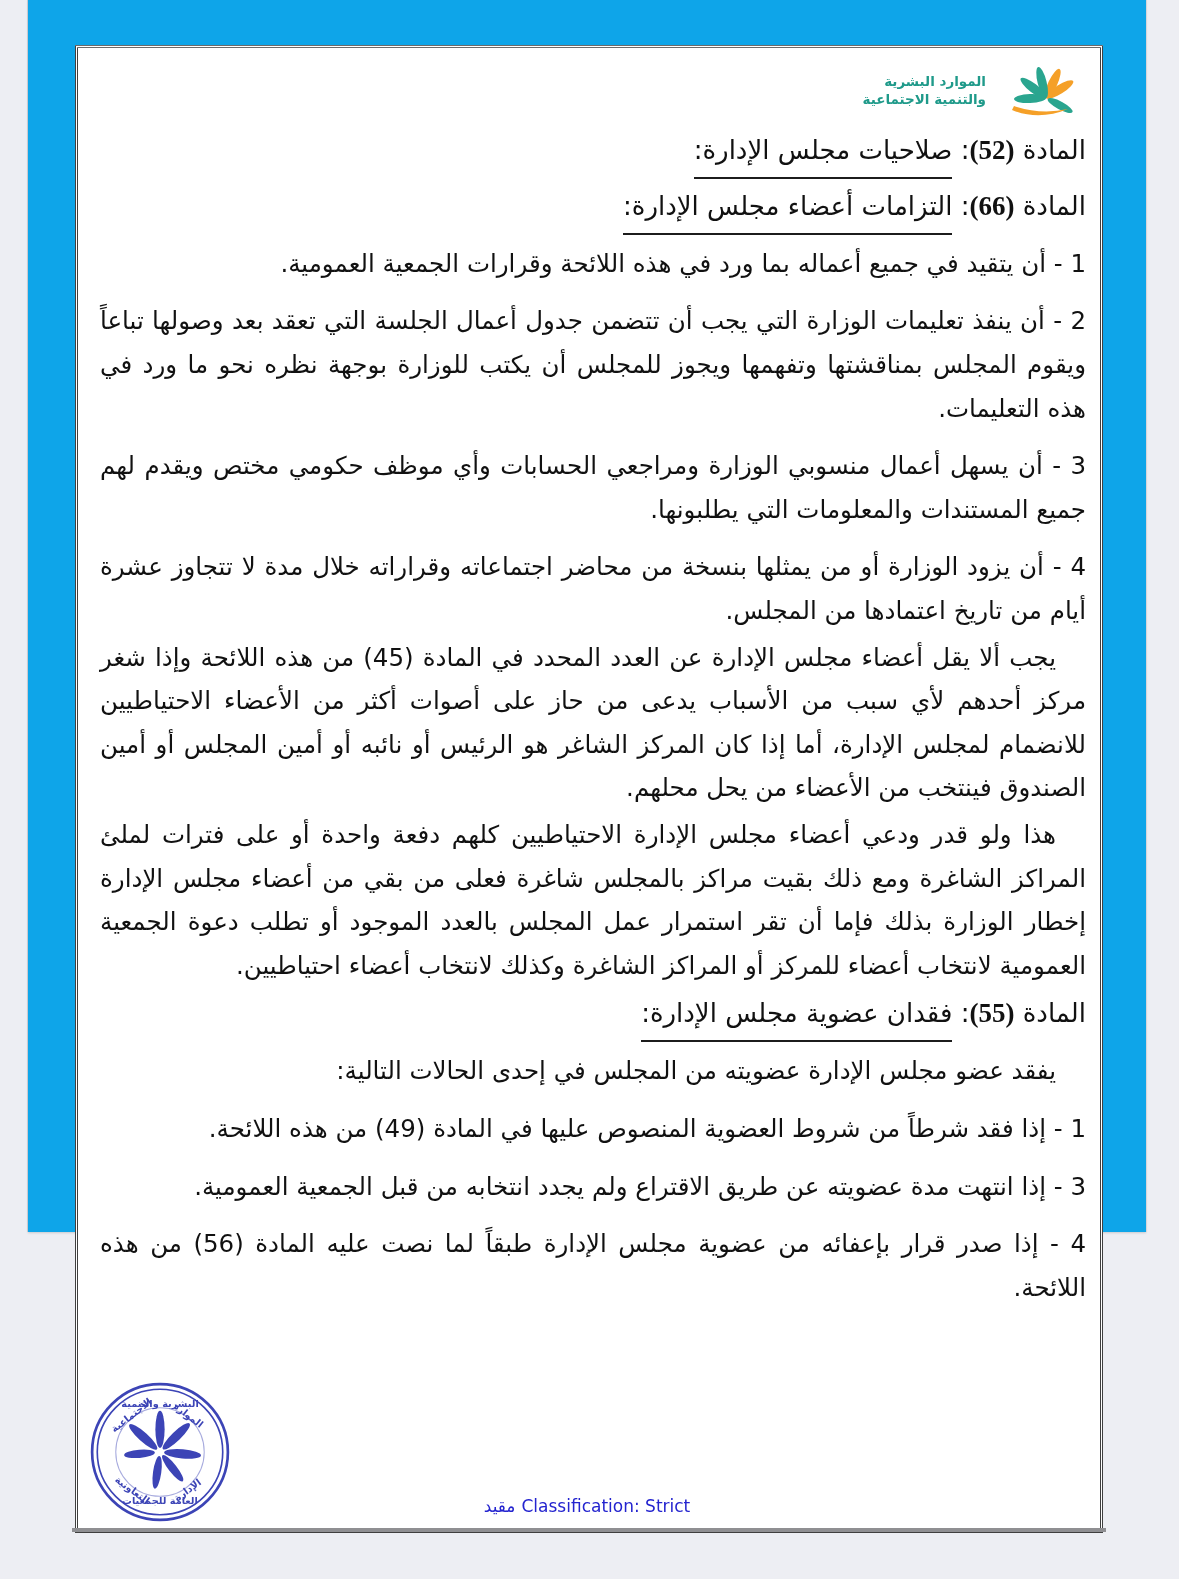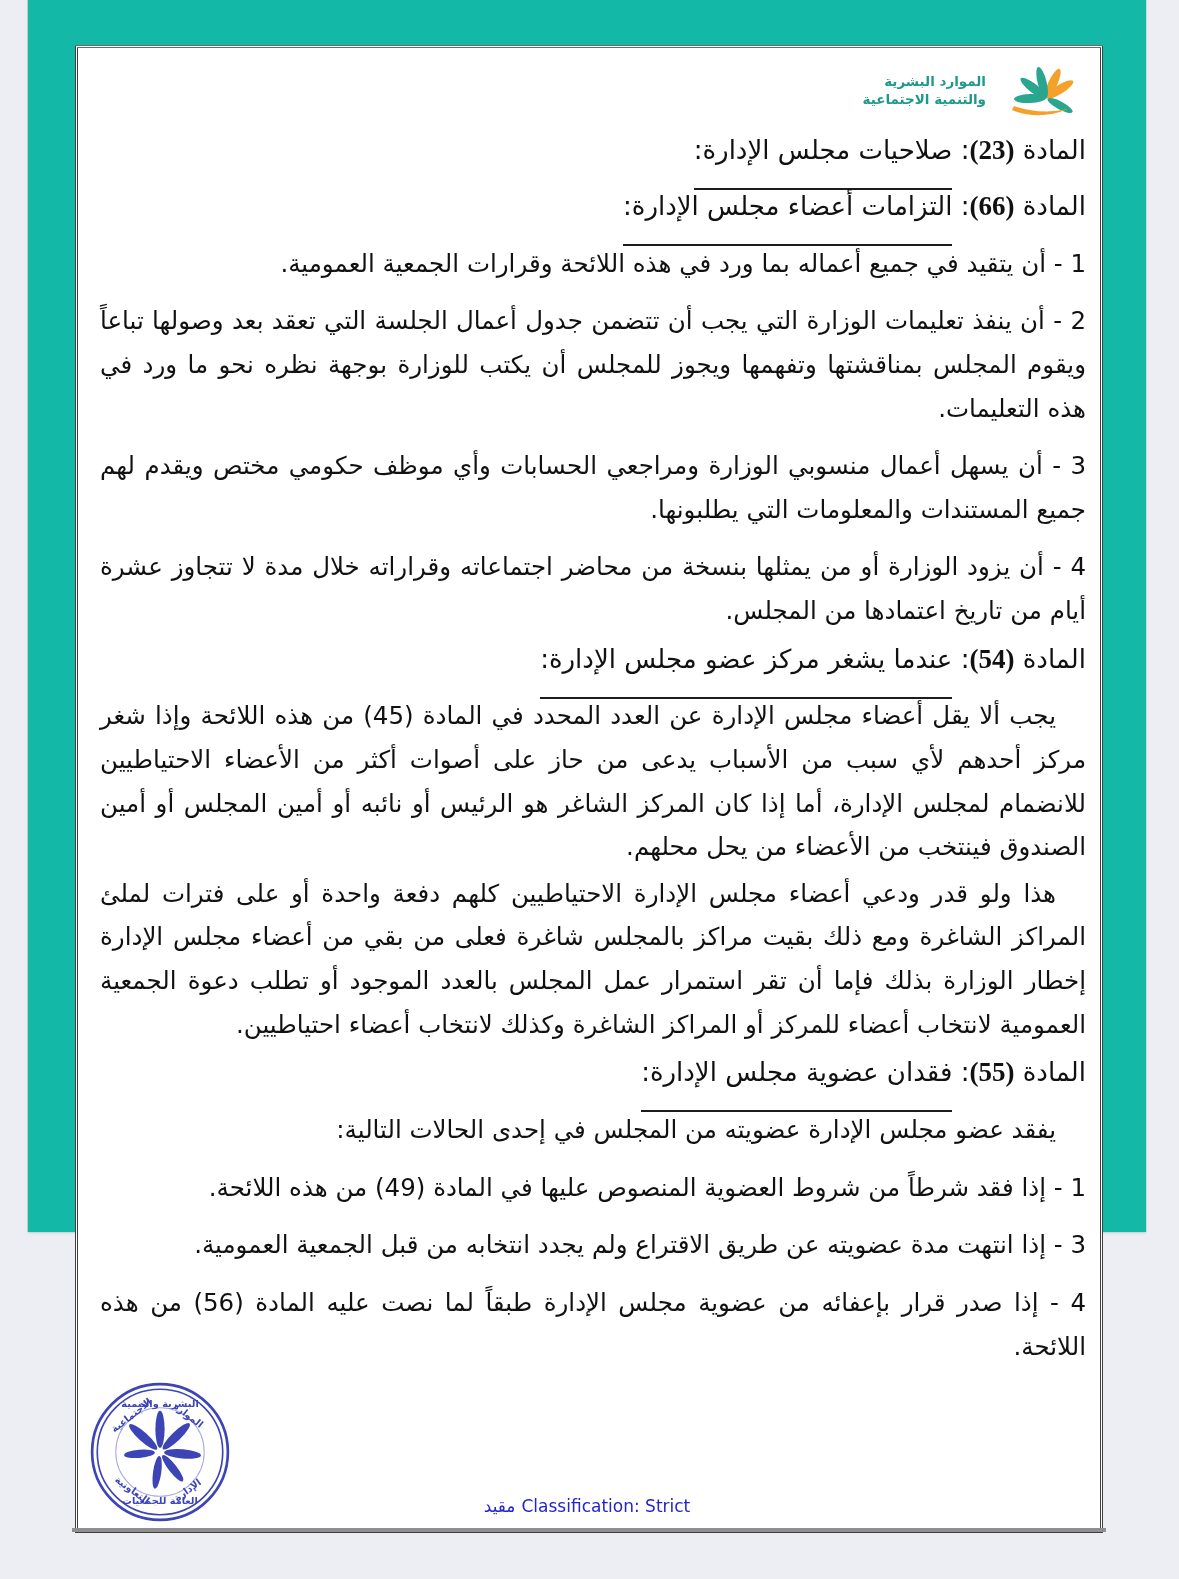--- a/index.html
+++ b/index.html
@@ -5,21 +5,21 @@
   html,body{margin:0;padding:0;}
   body{
     width:1179px;height:1579px;
     background:#edeef3;
     font-family:"DejaVu Sans",sans-serif;
     overflow:hidden;position:relative;
   }
   .viewport{position:absolute;inset:0;}
   .page{
     position:absolute;left:28px;top:0;width:1118px;height:1232px;
-    background:#14b8a6;
+    background:#0ea5e9;
     box-shadow:-1px 0 0 #c9c9ce, 1px 0 0 #d6d6da, 0 1px 2px #c9c9ce;
   }
   .frame{
     position:absolute;left:47px;top:45px;width:1028px;height:1488px;
     border:3px double #3f3f3f;
     border-top-color:#6b6b6b;
     box-sizing:border-box;
     background:#fff;
   }
   .bottom-line{
@@ -47,21 +47,21 @@
     font-size:26px;line-height:1.55;
     text-align:right;
     margin:6px 0 14px;
   }
   .h-num{
     font-family:"Liberation Serif","DejaVu Serif",serif;
     font-weight:bold;font-size:27px;
   }
   .h-title{
     border-bottom:2.5px solid #1c1c1c;
-    padding-bottom:23px;
+    padding-bottom:12px;
   }
   
   .para,.item,.lead{
     font-size:24.5px;
     line-height:1.78;
     margin:0 0 3px;
   }
   .para{text-align:justify;}
   .item{text-align:justify;margin-top:14px;}
   .lead{text-align:right;}
@@ -109,37 +109,33 @@
               <path d="M18,50 Q45,61 74,49 Q47,55 20,46 Z" fill="#f5a028"></path>
             </g>
           </svg>
           <div class="logo-text">
             <div>الموارد البشرية</div>
             <div>والتنمية الاجتماعية</div>
           </div>
         </div>
 
         <div class="heading">
-          <span class="h-label"><span>المادة</span> <span class="h-num">(23)</span><span>:</span></span>
+          <span class="h-label"><span>المادة</span> <span class="h-num">(52)</span><span>:</span></span>
           <span class="h-title">صلاحيات مجلس الإدارة:</span>
         </div>
 
         <div class="heading">
           <span class="h-label"><span>المادة</span> <span class="h-num">(66)</span><span>:</span></span>
           <span class="h-title">التزامات أعضاء مجلس الإدارة:</span>
         </div>
         <div class="item">1 - أن يتقيد في جميع أعماله بما ورد في هذه اللائحة وقرارات الجمعية العمومية.</div>
         <div class="item">2 - أن ينفذ تعليمات الوزارة التي يجب أن تتضمن جدول أعمال الجلسة التي تعقد بعد وصولها تباعاً ويقوم المجلس بمناقشتها وتفهمها ويجوز للمجلس أن يكتب للوزارة بوجهة نظره نحو ما ورد في هذه التعليمات.</div>
         <div class="item">3 - أن يسهل أعمال منسوبي الوزارة ومراجعي الحسابات وأي موظف حكومي مختص ويقدم لهم جميع المستندات والمعلومات التي يطلبونها.</div>
         <div class="item">4 - أن يزود الوزارة أو من يمثلها بنسخة من محاضر اجتماعاته وقراراته خلال مدة لا تتجاوز عشرة أيام من تاريخ اعتمادها من المجلس.</div>
 
-        <div class="heading">
-          <span class="h-label"><span>المادة</span> <span class="h-num">(54)</span><span>:</span></span>
-          <span class="h-title">عندما يشغر مركز عضو مجلس الإدارة:</span>
-        </div>
         <div class="para indent">يجب ألا يقل أعضاء مجلس الإدارة عن العدد المحدد في المادة (45) من هذه اللائحة وإذا شغر مركز أحدهم لأي سبب من الأسباب يدعى من حاز على أصوات أكثر من الأعضاء الاحتياطيين للانضمام لمجلس الإدارة، أما إذا كان المركز الشاغر هو الرئيس أو نائبه أو أمين المجلس أو أمين الصندوق فينتخب من الأعضاء من يحل محلهم.</div>
         <div class="para indent">هذا ولو قدر ودعي أعضاء مجلس الإدارة الاحتياطيين كلهم دفعة واحدة أو على فترات لملئ المراكز الشاغرة ومع ذلك بقيت مراكز بالمجلس شاغرة فعلى من بقي من أعضاء مجلس الإدارة إخطار الوزارة بذلك فإما أن تقر استمرار عمل المجلس بالعدد الموجود أو تطلب دعوة الجمعية العمومية لانتخاب أعضاء للمركز أو المراكز الشاغرة وكذلك لانتخاب أعضاء احتياطيين.</div>
 
         <div class="heading">
           <span class="h-label"><span>المادة</span> <span class="h-num">(55)</span><span>:</span></span>
           <span class="h-title">فقدان عضوية مجلس الإدارة:</span>
         </div>
         <div class="lead indent">يفقد عضو مجلس الإدارة عضويته من المجلس في إحدى الحالات التالية:</div>
         <div class="item">1 - إذا فقد شرطاً من شروط العضوية المنصوص عليها في المادة (49) من هذه اللائحة.</div>
         <div class="item">3 - إذا انتهت مدة عضويته عن طريق الاقتراع ولم يجدد انتخابه من قبل الجمعية العمومية.</div>

